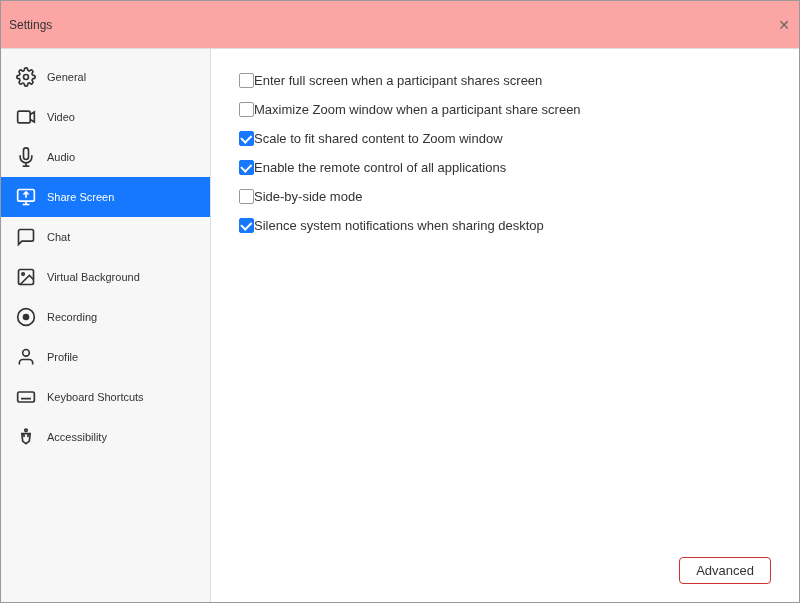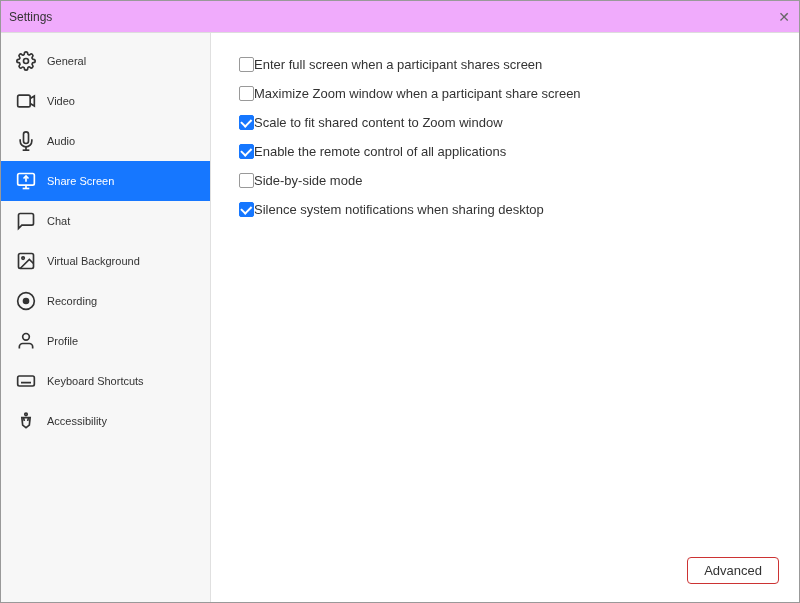--- a/index.html
+++ b/index.html
@@ -24,22 +24,22 @@
       width: 800px;
       height: 603px;
       background: #ffffff;
       border: 1px solid #999;
       display: flex;
       flex-direction: column;
       box-shadow: 0 2px 10px rgba(0,0,0,0.3);
     }
 
     .titlebar {
-      height: 32px;
-      background: #f0abfc;
+      height: 48px;
+      background: #fca5a5;
       border-bottom: 1px solid #ddd;
       display: flex;
       align-items: center;
       justify-content: space-between;
       padding: 0 8px;
       flex-shrink: 0;
     }
 
     .titlebar-title {
       font-size: 12px;
@@ -161,21 +161,21 @@
 
     .option-label {
       font-size: 13px;
       color: #333;
       user-select: none;
     }
 
     .footer {
       position: absolute;
       bottom: 18px;
-      right: 20px;
+      right: 28px;
       text-decoration: underline;
     }
 
     .advanced-btn {
       padding: 5px 16px;
       border: 1.5px solid #cc3333;
       border-radius: 4px;
       background: #fff;
       color: #333;
       font-size: 13px;

